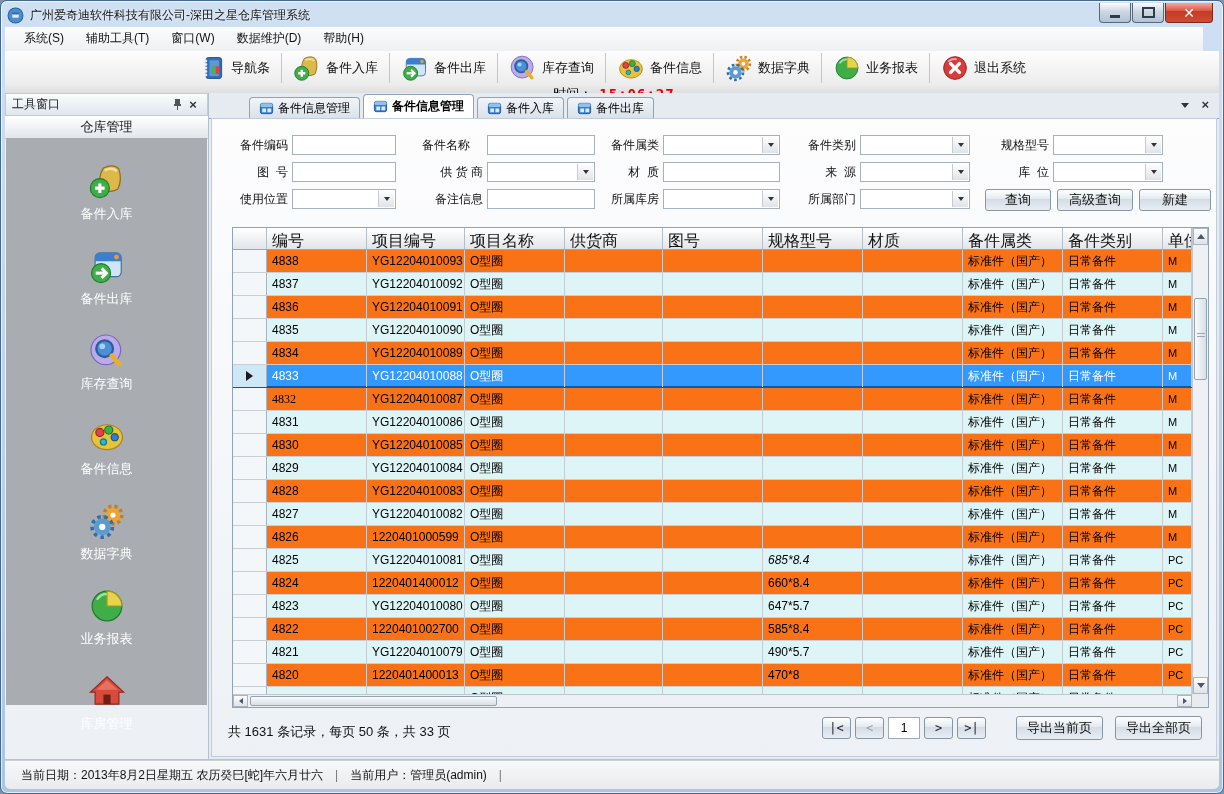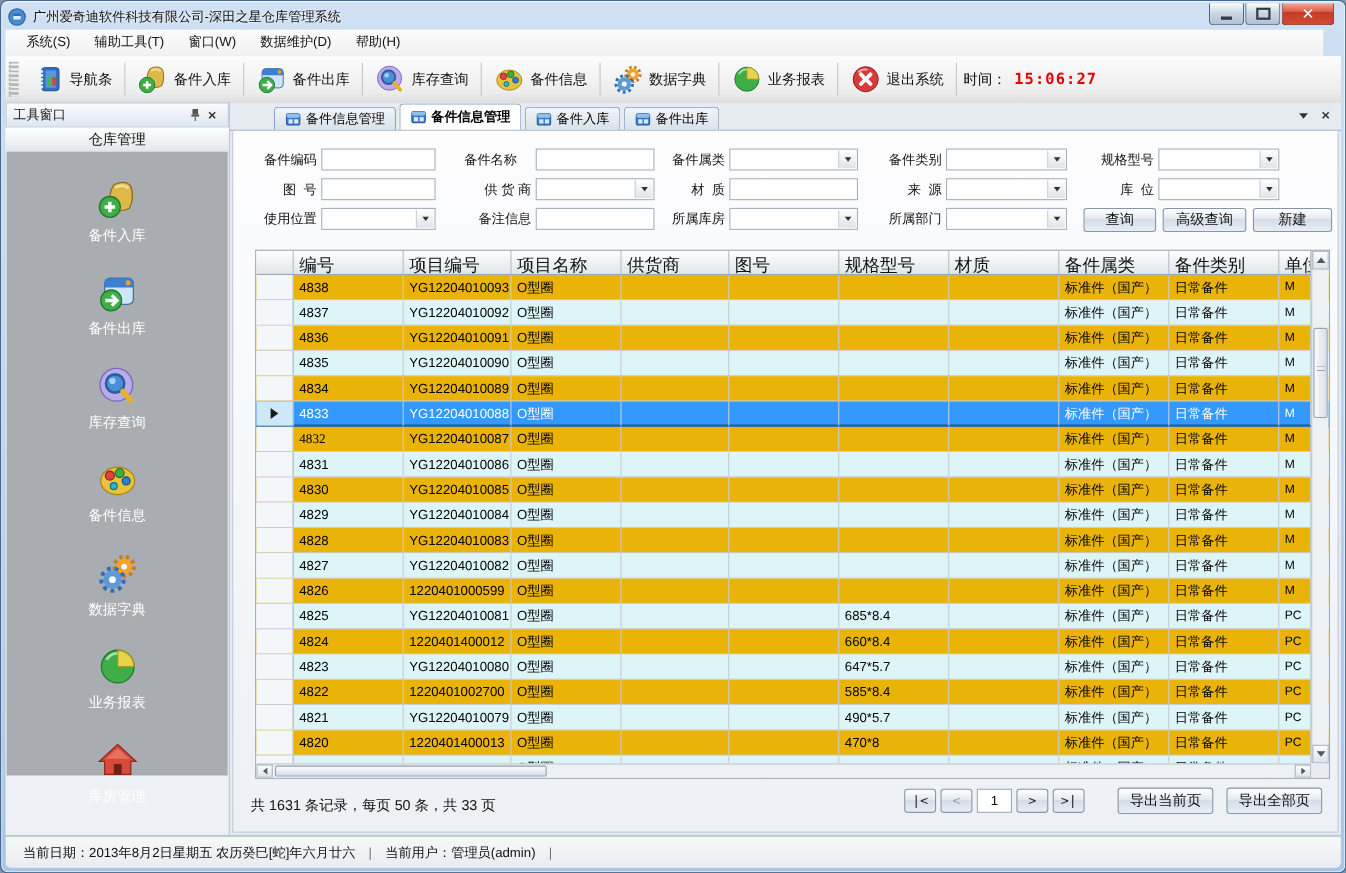--- a/index.html
+++ b/index.html
@@ -13,21 +13,21 @@
   .wc{width:30px;height:19px;border:1px solid #56687c;border-top:none;border-radius:0 0 4px 4px;background:linear-gradient(#fdfdfd,#cdd7e2 45%,#b4c2d0);display:flex;align-items:center;justify-content:center;margin-left:1px;cursor:default;}
   .wc .g-min{width:10px;height:3px;background:#2e3b4a;margin-top:7px;}
   .wc .g-max{width:9px;height:7px;border:2px solid #2e3b4a;}
   .wc.close{width:46px;background:linear-gradient(#f2a99b,#dd5a44 40%,#c23а25 41%,#d24a33);background:linear-gradient(#f2a99b,#dd5a44 40%,#c23b26 41%,#d24a33);color:#fff;font-weight:bold;font-size:14px;border-color:#7e281a;}
 
   
   .menubar{position:absolute;top:26px;left:4px;right:20px;height:24px;background:linear-gradient(#fcfcfc,#eef0f2);border-bottom:1px solid #d4d8dd;display:flex;align-items:flex-end;padding-left:8px;}
   .menu-item{padding:4px 11px;font-size:12px;color:#111;}
 
   
-  .toolbar{position:absolute;top:50px;left:4px;right:4px;height:42px;background:linear-gradient(#fdfdfd,#ececec 80%,#dedede);border-bottom:1px solid #c6c6c6;display:flex;align-items:center;}
+  .toolbar{position:absolute;top:50px;left:4px;right:4px;height:42px;background:linear-gradient(#fdfdfd,#ececec 80%,#dedede);border-bottom:1px solid #c6c6c6;display:flex;align-items:center;flex-direction:column;}
   .tb-grip{width:7px;height:32px;margin:0 4px 0 3px;background:repeating-linear-gradient(to bottom,#b9b9b9 0 2px,transparent 2px 4px);border-left:2px dotted #bbb;}
   .tb-items{display:flex;align-items:center;}
   .tb-btn{display:flex;align-items:center;gap:5px;padding:3px 9px;font-size:13px;color:#111;}
   .tb-sep{width:1px;height:30px;background:#c6c6c6;margin:0 2px;}
   .tb-time{display:flex;align-items:center;gap:7px;margin-left:4px;}
   .tb-time-label{font-size:13px;}
   .tb-time-value{color:#e80000;font-weight:bold;font-size:14px;font-family:"DejaVu Sans Mono",monospace;letter-spacing:1px;}
 
   
   .dock{position:absolute;top:92px;left:4px;width:203px;bottom:34px;background:#edf0f4;border-right:1px solid #b5c0ce;}
@@ -55,21 +55,21 @@
   .f-select{position:absolute;height:20px;border:1px solid #a6b1bf;background:#fff;box-sizing:border-box;}
   .f-arrow{position:absolute;right:1px;top:1px;bottom:1px;width:15px;background:linear-gradient(#fefefe,#dfe3e8);border-left:1px solid #c6cbd2;display:flex;align-items:center;justify-content:center;}
   .f-arrow .tri{width:0;height:0;border-left:3.5px solid transparent;border-right:3.5px solid transparent;border-top:4px solid #333;}
   .btn{position:absolute;height:22px;border:1px solid #8795a6;border-radius:3px;background:linear-gradient(#ffffff,#e3e9f0 45%,#d3dce6 46%,#e8edf3);font-size:13px;text-align:center;line-height:20px;box-sizing:border-box;color:#111;}
 
   
   .grid{position:absolute;left:20px;top:108px;width:975px;height:479px;border:1px solid #8fa2b6;background:#fff;box-sizing:content-box;overflow:hidden;}
   .g-hdr{display:flex;height:21px;background:linear-gradient(#ffffff,#e1e5ea);border-bottom:1px solid #9aa6b4;}
   .g-hc{border-right:1px solid #b6bec8;font-size:16px;padding:3px 5px;box-sizing:border-box;overflow:hidden;white-space:nowrap;color:#111;flex:none;}
   .g-body{position:relative;}
-  .g-row{display:flex;height:23px;border-bottom:1px solid #c9ced5;box-sizing:border-box;background:#eab308;}
+  .g-row{display:flex;height:23px;border-bottom:1px solid #c9ced5;box-sizing:border-box;background:#f97316;}
   .g-row.alt{background:#def5f8;}
   .g-row.sel{background:#3399ff;color:#fff;border-bottom:1px solid #0f58a8;box-shadow:0 -1px 0 #0f58a8 inset,0 1px 0 #0f58a8;}
   .g-row.partial{height:8px;border-bottom:none;}
   .g-cell{border-right:1px solid #c6ccd3;font-size:12px;padding:3px 5px;box-sizing:border-box;overflow:hidden;white-space:nowrap;flex:none;line-height:16px;}
   .g-cell.marker{background:#f4f7f9;border-right:1px solid #a9b3bf;display:flex;align-items:center;justify-content:center;padding:0;}
   .g-row.sel .g-cell.marker{background:#cde8f7;}
   .mk-tri{width:0;height:0;border-top:5px solid transparent;border-bottom:5px solid transparent;border-left:7px solid #1a1a1a;}
   .g-cell.unit{font-size:11px;}
 
   
@@ -593,21 +593,21 @@
               <div class="g-cell" style="width: 100px;">日常备件</div>
               <div class="g-cell unit" style="width: 29px;">M</div>
             </div>
             <div class="g-row alt">
               <div class="g-cell marker" style="width: 34px;"></div>
               <div class="g-cell" style="width: 100px;">4825</div>
               <div class="g-cell" style="width: 98px;">YG12204010081</div>
               <div class="g-cell" style="width: 100px;">O型圈</div>
               <div class="g-cell" style="width: 98px;"></div>
               <div class="g-cell" style="width: 100px;"></div>
-              <div class="g-cell" style="width: 100px;">685*8.4</div>
+              <div class="g-cell" style="width: 100px; font-style: italic;">685*8.4</div>
               <div class="g-cell" style="width: 100px;"></div>
               <div class="g-cell" style="width: 100px;">标准件（国产）</div>
               <div class="g-cell" style="width: 100px;">日常备件</div>
               <div class="g-cell unit" style="width: 29px;">PC</div>
             </div>
             <div class="g-row">
               <div class="g-cell marker" style="width: 34px;"></div>
               <div class="g-cell" style="width: 100px;">4824</div>
               <div class="g-cell" style="width: 98px;">1220401400012</div>
               <div class="g-cell" style="width: 100px;">O型圈</div>

